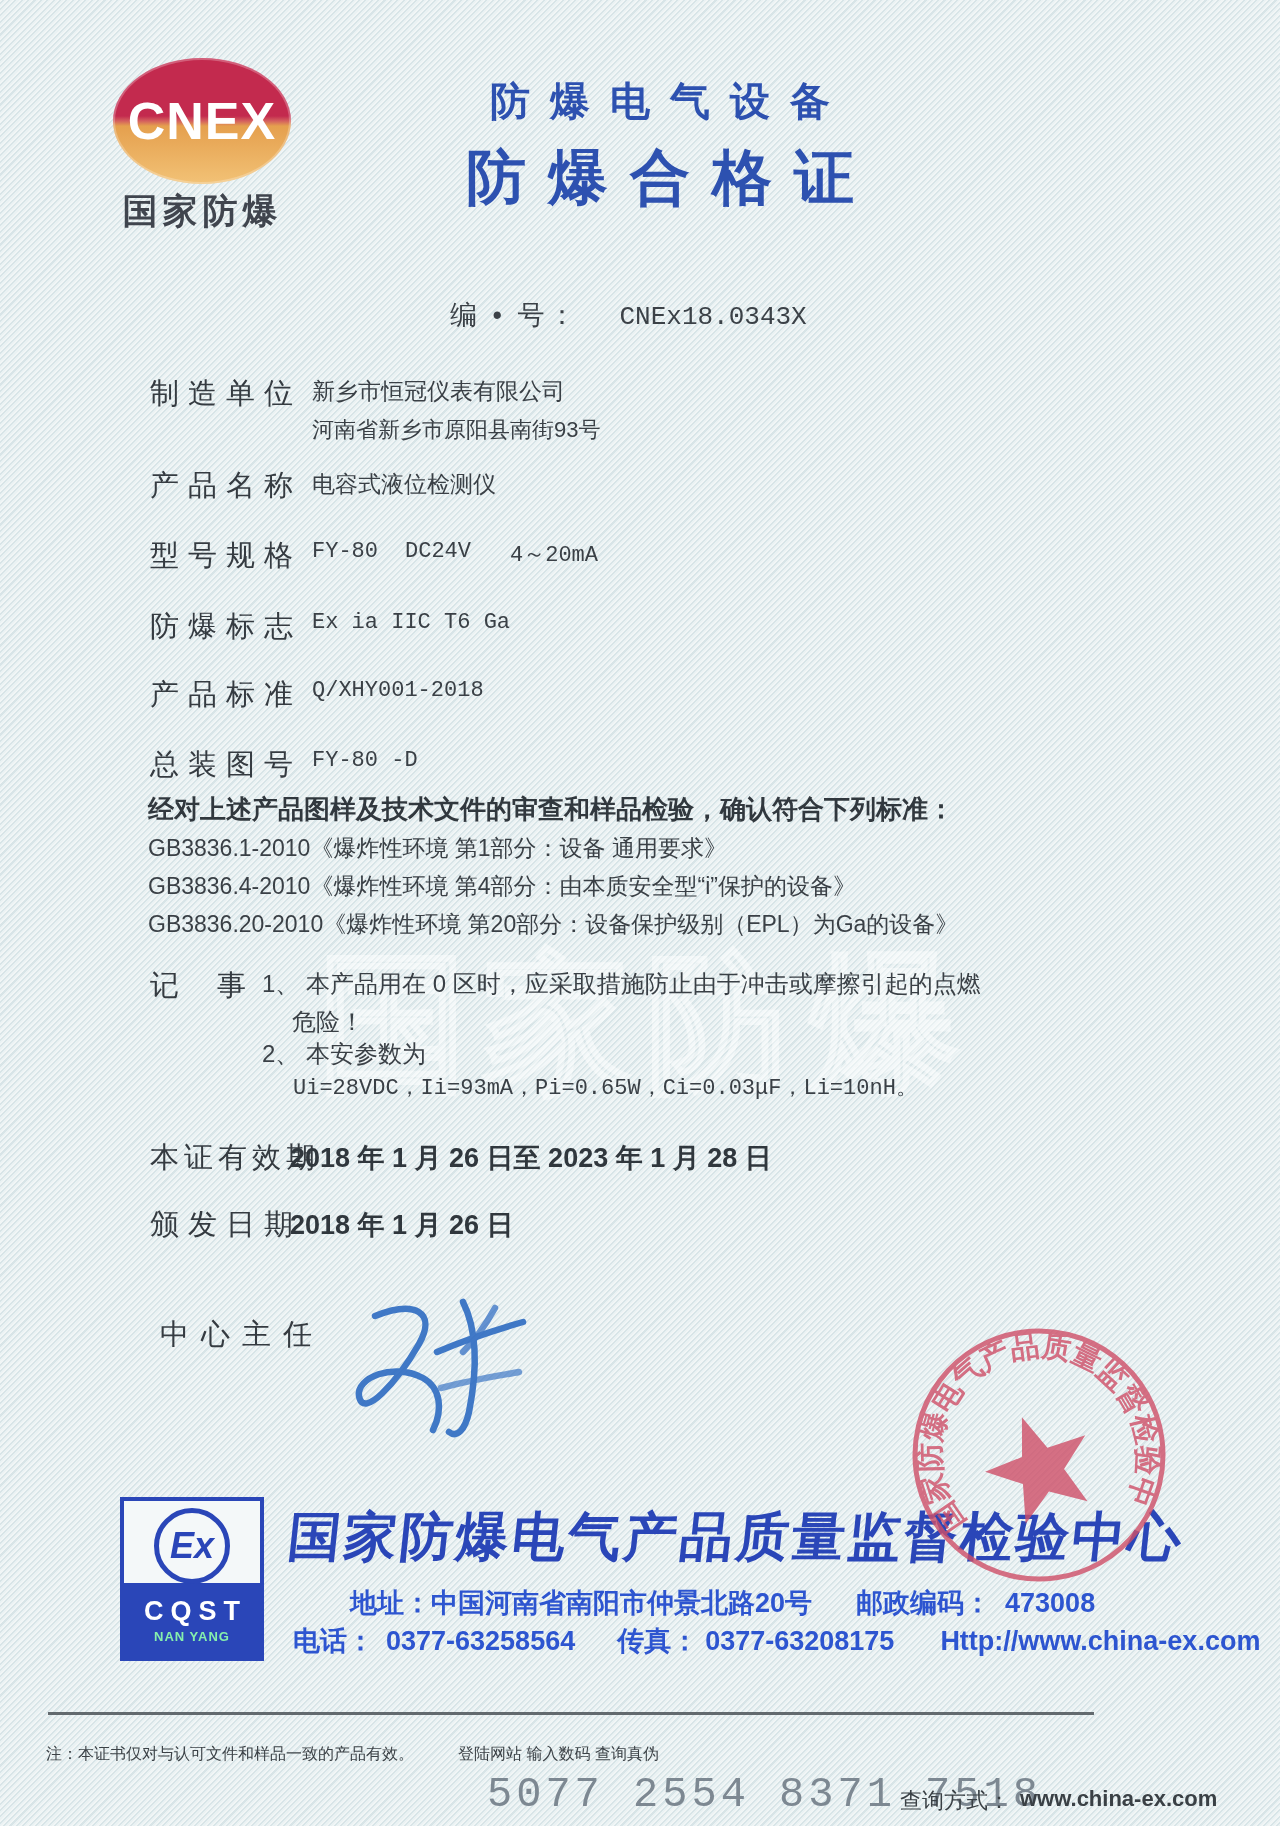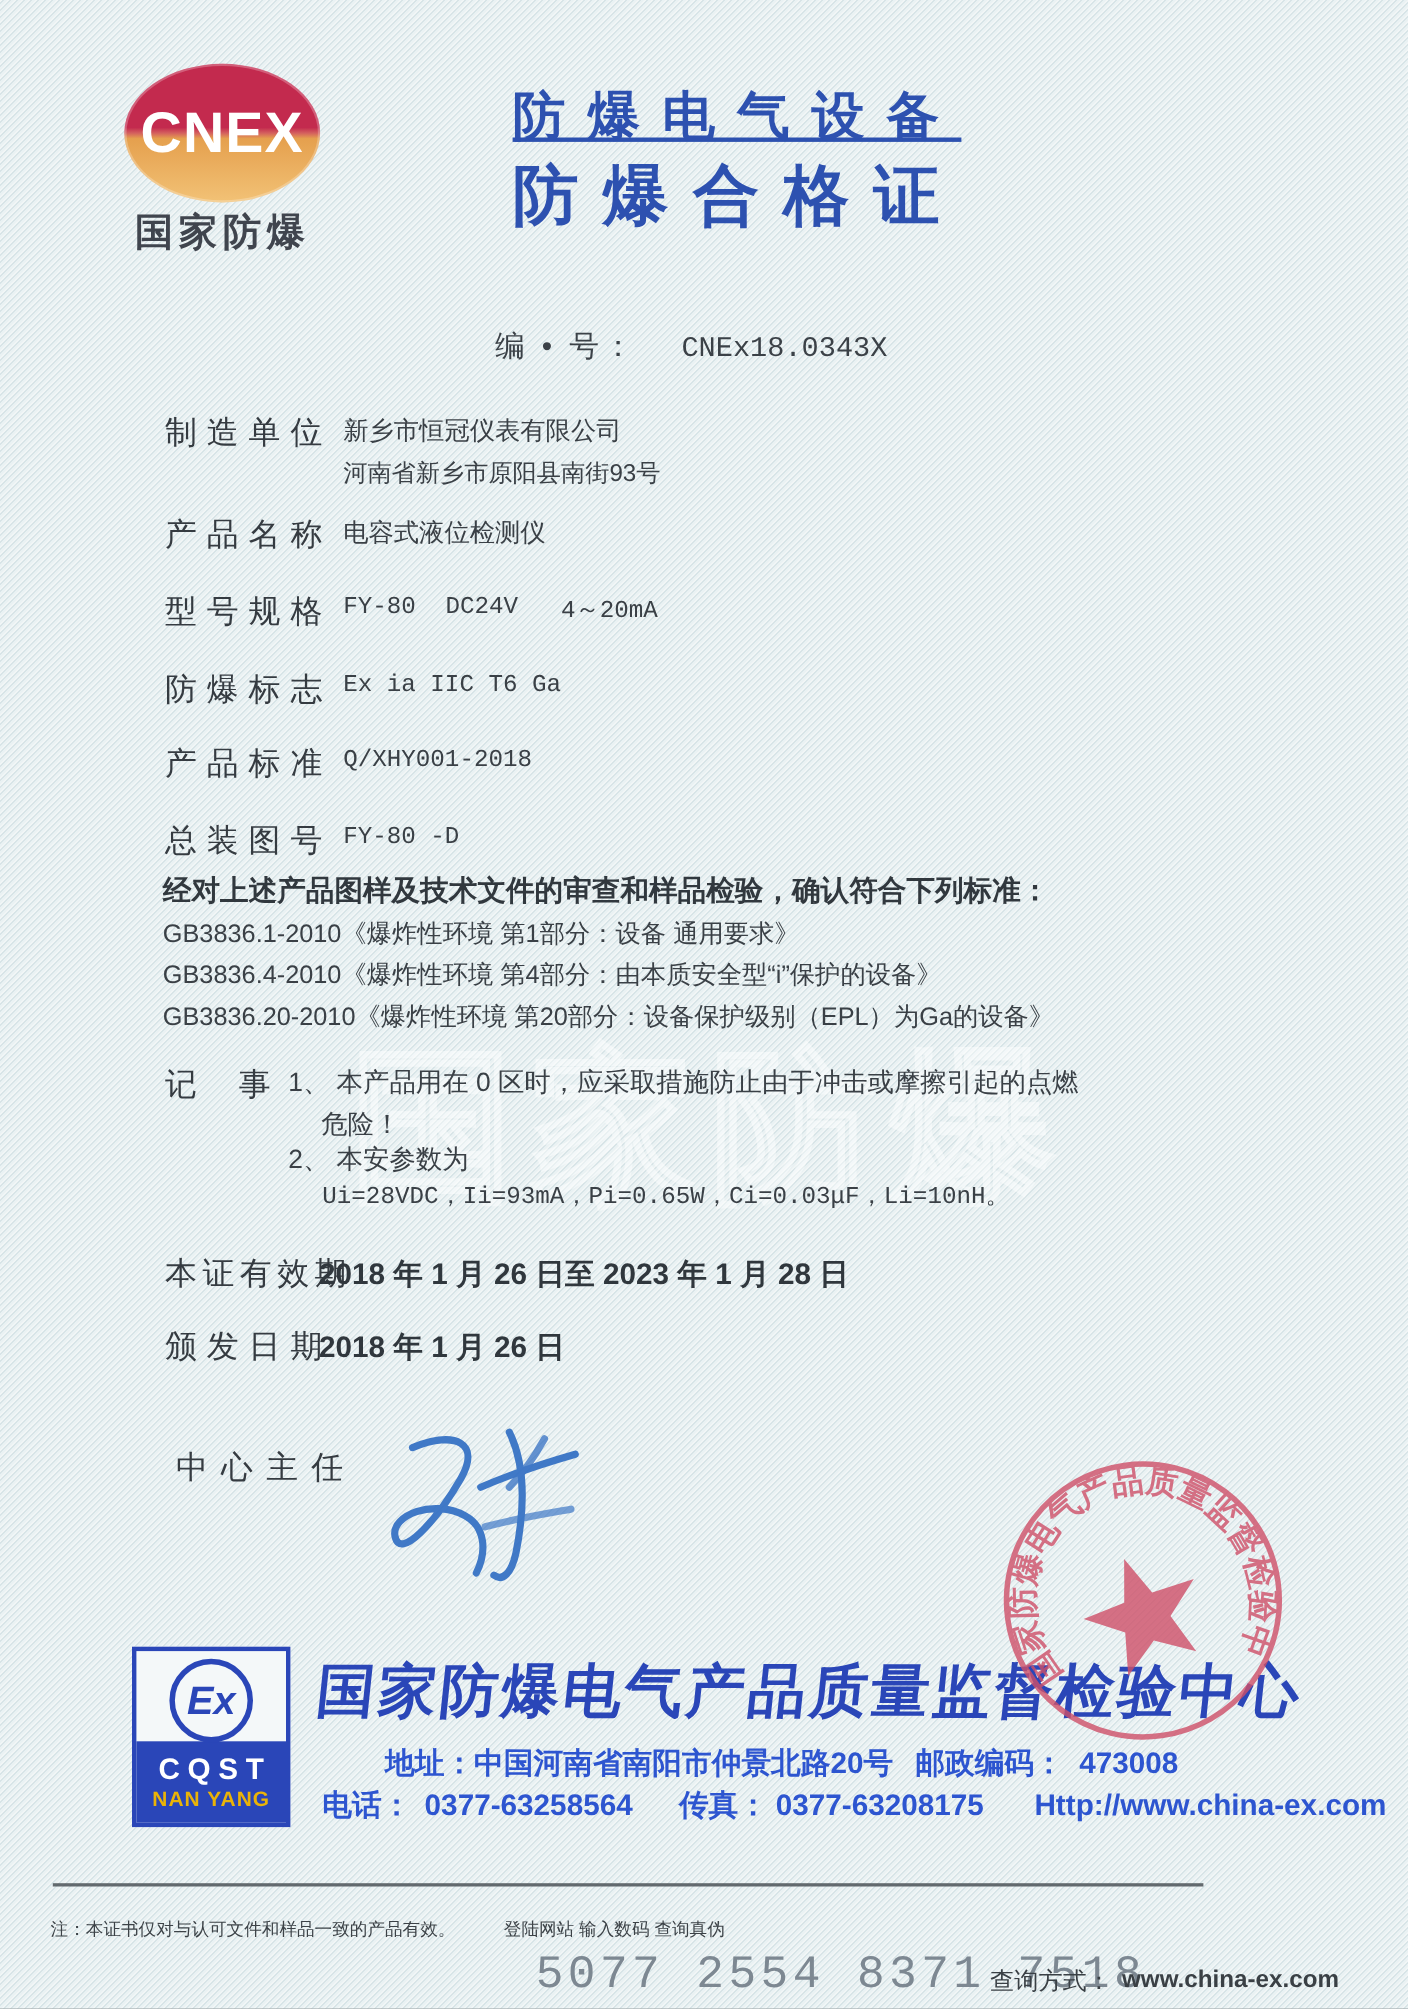--- a/index.html
+++ b/index.html
@@ -19,21 +19,21 @@
     opacity:.55;white-space:nowrap;}
   
   .logo-oval{position:absolute;left:113px;top:58px;width:178px;height:126px;border-radius:50%;
     background:linear-gradient(180deg,#c32a4e 0%,#c32a4e 46%,#d4605e 50%,#e5a04e 54%,#f2c276 100%);
     display:flex;align-items:center;justify-content:center;box-shadow:0 0 0 2px rgba(255,255,255,.25) inset;}
   .logo-text{color:#ffffff;font-size:52px;font-weight:700;letter-spacing:1px;}
   .logo-caption{position:absolute;left:100px;top:188px;width:205px;text-align:center;
     font-size:35px;font-weight:600;letter-spacing:5px;color:#40454e;}
   
   .doc-type{position:absolute;left:330px;top:74px;width:660px;text-align:center;
-    font-size:48px;font-weight:700;letter-spacing:20px;text-indent:20px;color:#2d51b0;white-space:nowrap;text-decoration:underline;}
+    font-size:40px;font-weight:700;letter-spacing:20px;text-indent:20px;color:#2d51b0;white-space:nowrap;}
   .doc-title{position:absolute;left:280px;top:138px;width:760px;text-align:center;
     font-size:60px;font-weight:700;letter-spacing:22px;text-indent:22px;color:#2d51b0;white-space:nowrap;}
   .cert-no{position:absolute;left:450px;top:297px;display:flex;gap:40px;align-items:baseline;}
   .cert-no-label{font-size:27px;letter-spacing:4px;color:#3b4147;}
   .cert-no-value{font-size:26px;color:#3b4147;}
   
   .lbl{position:absolute;left:150px;font-size:29px;font-weight:400;letter-spacing:9px;
     color:#353b41;white-space:nowrap;}
   .val{position:absolute;left:312px;font-size:23px;color:#3a4046;white-space:nowrap;}
   .val.mono{font-size:22px;}
@@ -45,21 +45,21 @@
   .date-val{position:absolute;left:290px;font-size:27px;font-weight:600;color:#30373d;white-space:nowrap;}
   
   .signature{position:absolute;left:345px;top:1292px;width:200px;height:160px;}
   .stamp{position:absolute;left:902px;top:1318px;width:274px;height:274px;}
   
   .badge{position:absolute;left:120px;top:1497px;width:136px;height:156px;border:4px solid #2a46b8;
     background:#f4f8f9;}
   .badge-band{position:absolute;left:0;right:0;bottom:0;height:74px;background:#2a46b8;
     display:flex;flex-direction:column;align-items:center;justify-content:center;gap:2px;}
   .badge-cqst{color:#fff;font-size:27px;font-weight:600;letter-spacing:7px;text-indent:7px;}
-  .badge-city{color:#eab308;font-size:19px;font-weight:600;letter-spacing:1px;}
+  .badge-city{color:#86efac;font-size:13px;font-weight:600;letter-spacing:1px;}
   .badge-circle{position:absolute;top:7px;left:50%;transform:translateX(-50%);width:66px;height:66px;
     border-radius:50%;border:5px solid #2a46b8;background:#f4f8f9;display:flex;align-items:center;
     justify-content:center;z-index:2;}
   .badge-ex{color:#2a46b8;font-size:36px;font-weight:700;font-style:italic;}
   .org-name{position:absolute;left:288px;top:1502px;font-size:53px;font-weight:700;color:#2a46b8;
     letter-spacing:3px;white-space:nowrap;transform:skewX(-6deg);}
   .org-line{position:absolute;display:flex;align-items:baseline;color:#2d55d0;font-weight:700;
     font-size:27px;white-space:nowrap;}
   
   .rule{position:absolute;left:48px;top:1712px;width:1046px;height:3px;background:#4b5257;opacity:.85;}
@@ -144,21 +144,21 @@
     <div class="badge-circle">
       <span class="badge-ex">Ex</span>
     </div>
   </div>
 
   <div class="org-name">国家防爆电气产品质量监督检验中心</div>
 
   <div class="org-line" style="left:350px;top:1585px">
     <span>地址：</span>
     <span>中国河南省南阳市仲景北路20号</span>
-    <span style="margin-left:20px">邮政编码：</span>
+    <span style="margin-left:44px">邮政编码：</span>
     <span style="margin-left:14px">473008</span>
   </div>
   <div class="org-line" style="left:293px;top:1623px">
     <span>电话：</span>
     <span style="margin-left:12px">0377-63258564</span>
     <span style="margin-left:42px">传真：</span>
     <span style="margin-left:7px">0377-63208175</span>
     <span style="margin-left:46px">Http://www.china-ex.com</span>
   </div>
 

